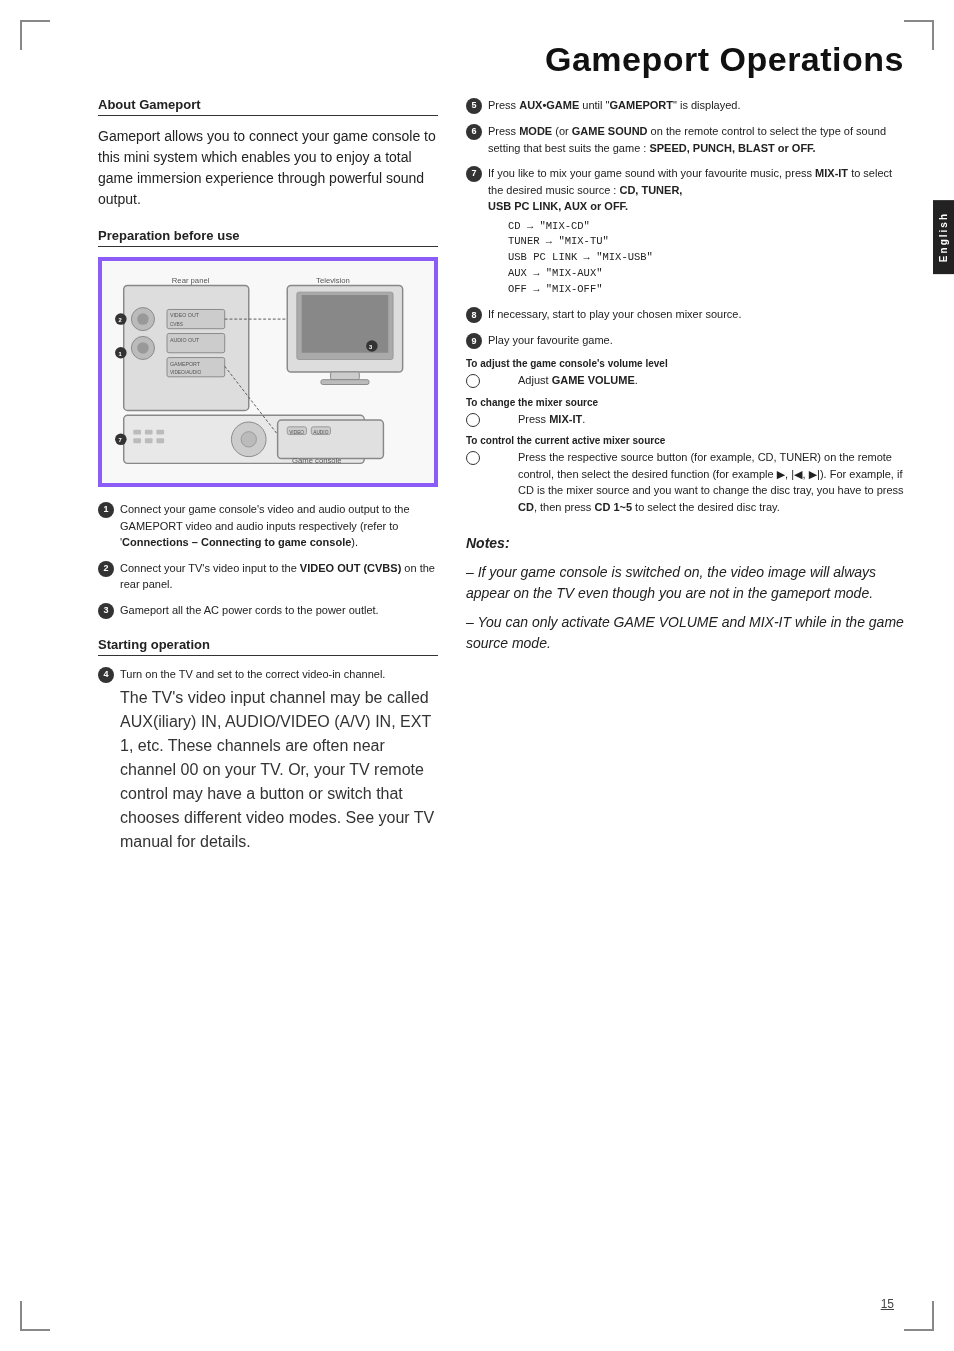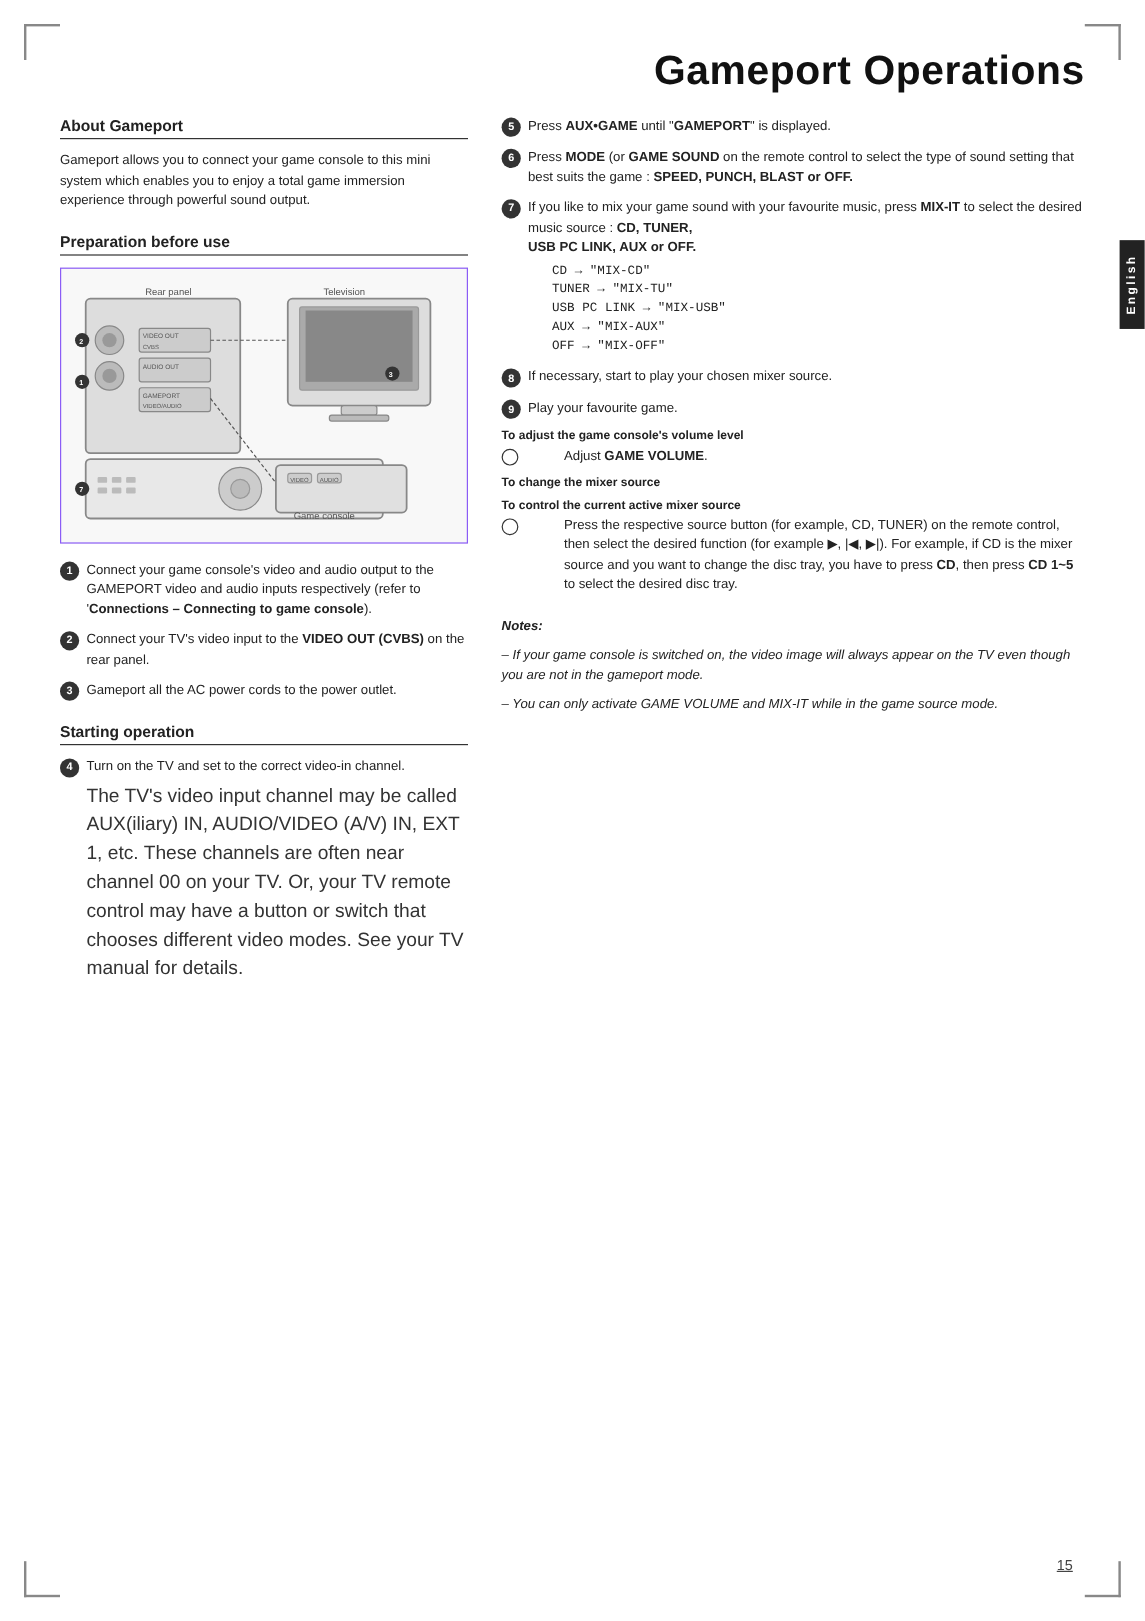--- a/index.html
+++ b/index.html
@@ -50,48 +50,49 @@
     }
 
     .main-layout {
       display: flex;
       gap: 28px;
     }
 
     .left-col {
       width: 340px;
       flex-shrink: 0;
+      margin-left: 48px;
     }
 
     .right-col {
       flex: 1;
     }
 
     .section-title {
       font-size: 13px;
       font-weight: bold;
       border-bottom: 1.5px solid #333;
       padding-bottom: 3px;
       margin-bottom: 10px;
     }
 
     .section {
       margin-bottom: 18px;
     }
 
     p {
-      font-size: 11px;
+      font-size: 14px;
       line-height: 1.5;
       color: #222;
       margin-bottom: 8px;
     }
 
     
     .diagram-container {
-      border: 1px solid #8b5cf6;
+      border: 4px solid #8b5cf6;
       background: #f8f8f8;
       padding: 10px;
       margin-bottom: 14px;
       position: relative;
       height: 230px;
     }
     .diagram-svg {
       width: 100%;
       height: 100%;
     }
@@ -339,20 +340,24 @@
         <span class="num-item-text">Play your favourite game.</span>
       </div>
 
       <div class="sub-heading">To adjust the game console's volume level</div>
       <div class="bullet-item">
         <span class="bullet-circle"></span>
         <span class="num-item-text">Adjust <b>GAME VOLUME</b>.</span>
       </div>
 
       <div class="sub-heading">To change the mixer source</div>
+      <div class="bullet-item">
+        <span class="bullet-circle"></span>
+        <span class="num-item-text">Press <b>MIX-IT</b>.</span>
+      </div>
 
       <div class="sub-heading">To control the current active mixer source</div>
       <div class="bullet-item">
         <span class="bullet-circle"></span>
         <span class="num-item-text">Press the respective source button (for example, CD, TUNER) on the remote control, then select the desired function (for example ▶, |◀, ▶|). For example, if CD is the mixer source and you want to change the disc tray, you have to press <b>CD</b>, then press <b>CD 1~5</b> to select the desired disc tray.</span>
       </div>
 
       <div class="notes-section">
         <p><i><b>Notes:</b></i></p>
         <p><i>– If your game console is switched on, the video image will always appear on the TV even though you are not in the gameport mode.</i></p>

